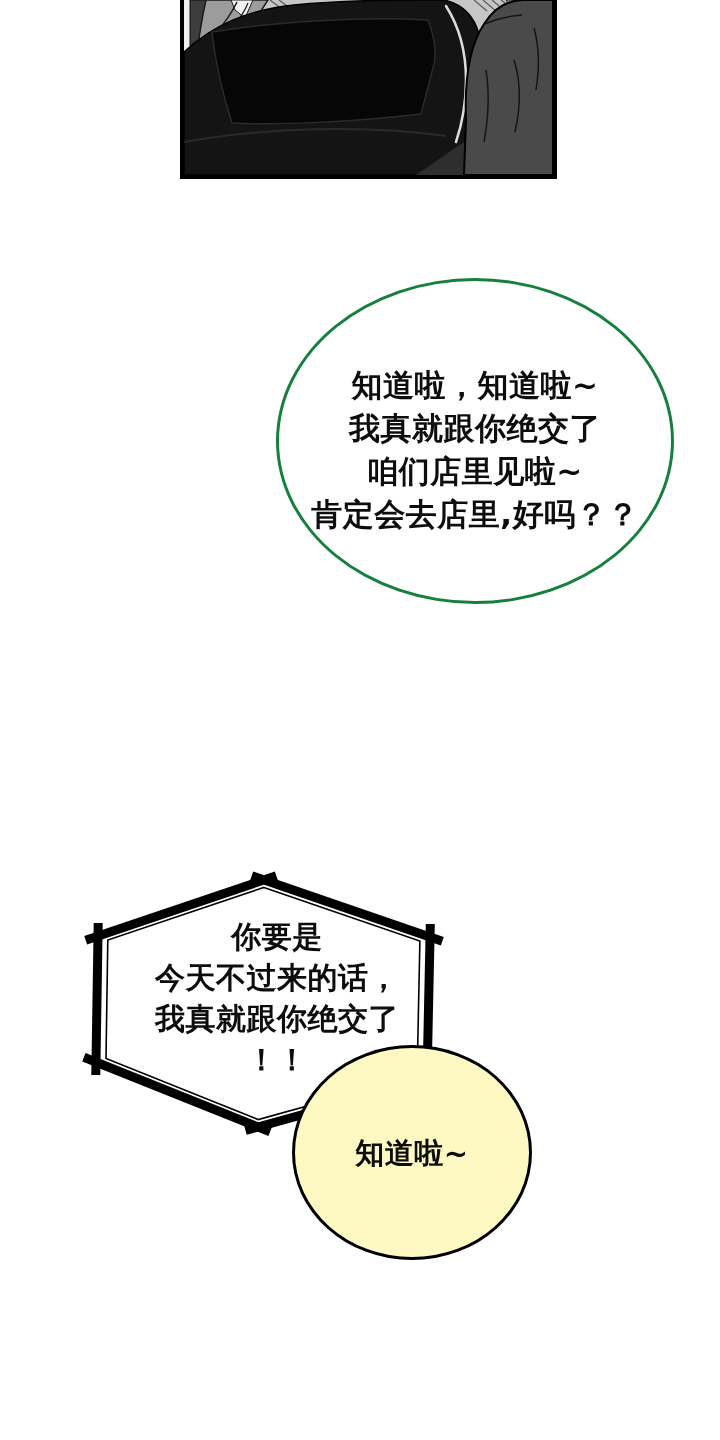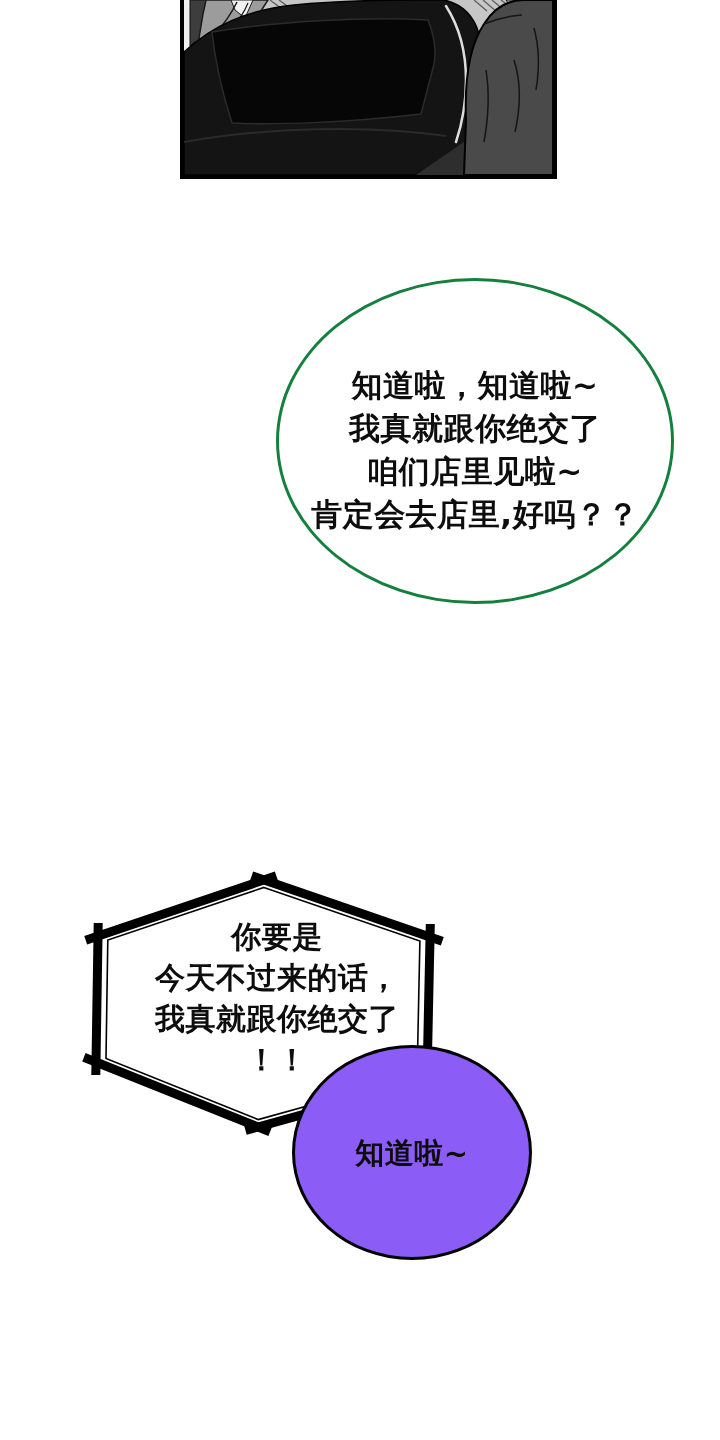--- a/index.html
+++ b/index.html
@@ -30,21 +30,21 @@
     position:absolute;left:112px;top:916px;width:330px;z-index:2;
     text-align:center;
   }
   .hex-text .ln{
     font-size:30px;font-weight:700;line-height:41px;white-space:nowrap;
     letter-spacing:0.5px;
   }
   
   .bubble-circle{
     position:absolute;left:292px;top:1045px;width:240px;height:215px;
-    background:#8b5cf6;border:3px solid #000;border-radius:50%;
+    background:#fef9c3;border:3px solid #000;border-radius:50%;
     display:flex;flex-direction:column;align-items:center;justify-content:center;
     box-sizing:border-box;z-index:3;
   }
   .bubble-circle .ln{
     font-size:29px;font-weight:700;line-height:40px;white-space:nowrap;
     letter-spacing:0.5px;text-align:center;
   }
 </style>
 </head>
 <body>

